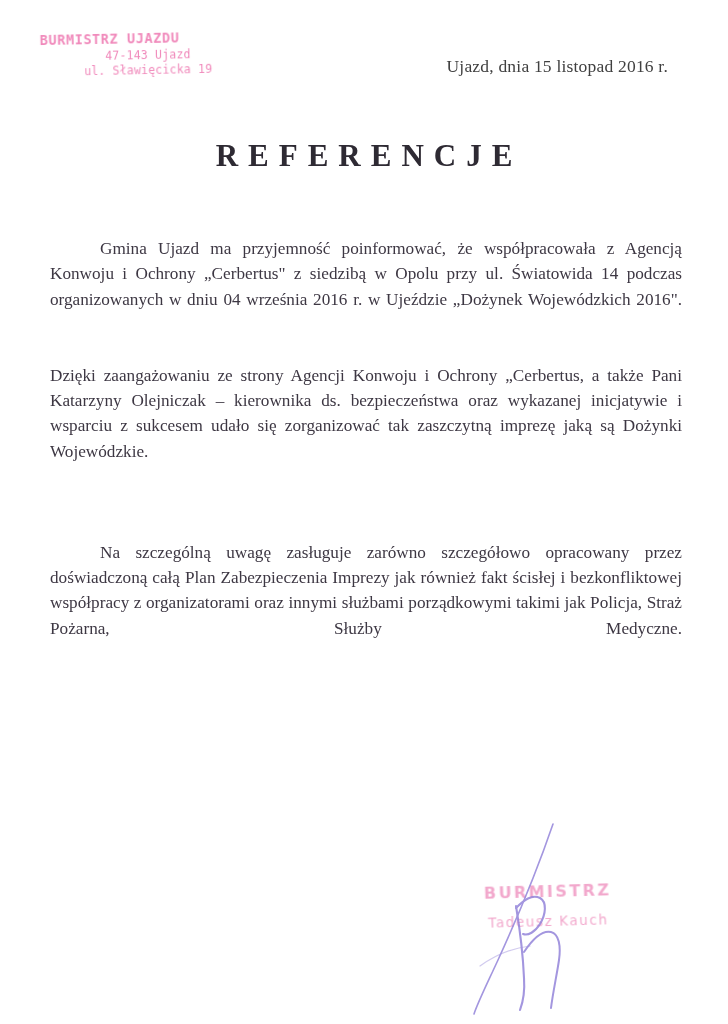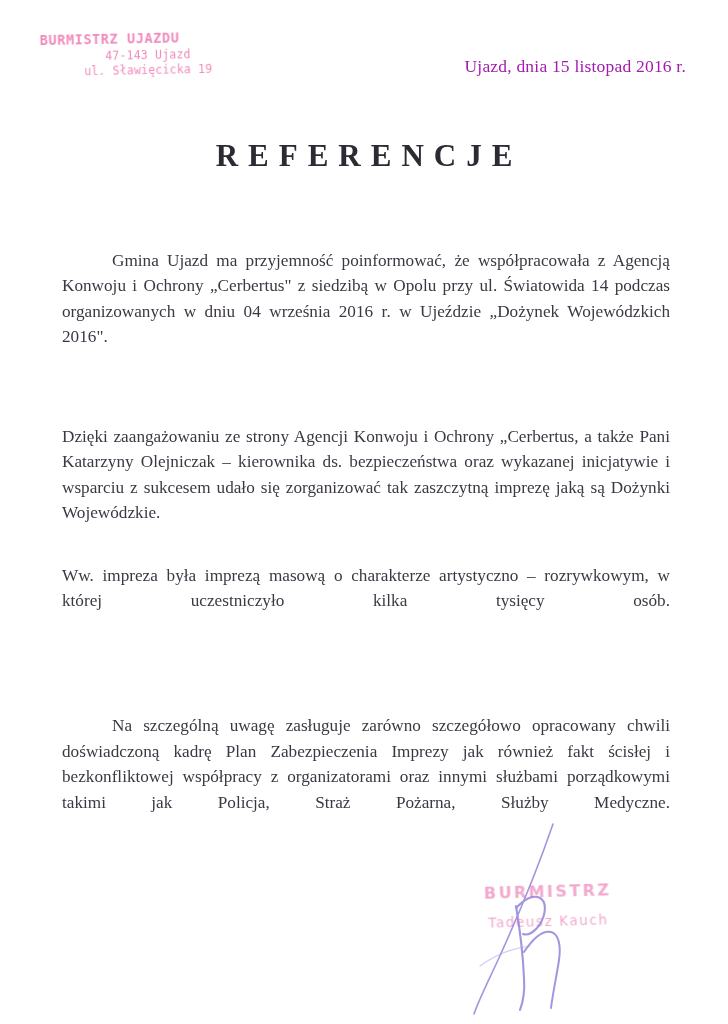--- a/index.html
+++ b/index.html
@@ -46,25 +46,25 @@
   }
   .office-stamp .line3 {
     font-size: 11.5px;
     letter-spacing: 0.2px;
     margin-top: 1px;
   }
 
   
   .date-line {
     position: absolute;
-    right: 42px;
+    right: 60px;
     top: 56px;
     font-size: 17.5px;
     letter-spacing: 0.2px;
-    color: #a21caf;
+    color: #404040;
     white-space: nowrap;
   }
 
   
   .doc-title {
     position: absolute;
     left: 0;
     right: 0;
     top: 138px;
     text-align: center;
@@ -81,21 +81,21 @@
     left: 50px;
     top: 236px;
     width: 632px;
     font-size: 17.2px;
     line-height: 25.4px;
     text-align: justify;
     text-justify: inter-word;
     color: #3d3743;
   }
   .body-text p {
-    margin: 12px;
+    margin: 0;
   }
   .p-gap {
     height: 25px;
   }
   .p-gap-sm {
     height: 24px;
   }
   .indent {
     text-indent: 50px;
   }
@@ -164,28 +164,27 @@
 
   <div class="doc-title">REFERENCJE</div>
 
   <div class="body-text">
 
     <p class="indent just">Gmina Ujazd ma przyjemność poinformować, że współpracowała z Agencją Konwoju i Ochrony „Cerbertus" z siedzibą w Opolu przy ul. Światowida 14 podczas organizowanych w dniu 04 września 2016 r. w Ujeździe „Dożynek Wojewódzkich 2016".</p>
 
     <div class="p-gap"></div>
 
     <p class="just">Dzięki zaangażowaniu ze strony Agencji Konwoju i Ochrony „Cerbertus, a także Pani Katarzyny Olejniczak – kierownika ds. bezpieczeństwa oraz wykazanej inicjatywie i wsparciu z sukcesem udało się zorganizować tak zaszczytną imprezę jaką są Dożynki Wojewódzkie.</p>
-    <p class="just">Ww. impreza była imprezą masową o charakterze artystyczno – rozrywkowym, w której uczestniczyło kilka tysięcy osób.</p>
 
     <div class="p-gap"></div>
 
 
     <div class="p-gap"></div>
 
-    <p class="indent just">Na szczególną uwagę zasługuje zarówno szczegółowo opracowany chwili doświadczoną kadrę Plan Zabezpieczenia Imprezy jak również fakt ścisłej i bezkonfliktowej współpracy z organizatorami oraz innymi służbami porządkowymi takimi jak  Policja, Straż Pożarna, Służby Medyczne.</p>
+    <p class="indent just">Na szczególną uwagę zasługuje zarówno szczegółowo opracowany przez doświadczoną całą Plan Zabezpieczenia Imprezy jak również fakt ścisłej i bezkonfliktowej współpracy z organizatorami oraz innymi służbami porządkowymi takimi jak  Policja, Straż Pożarna, Służby Medyczne.</p>
 
     <div class="p-gap-sm"></div>
 
   </div>
 
   <div class="signature-zone">
 
     <div class="sig-stamp">
       <div class="role">BURMISTRZ</div>
       <div class="name">Tadeusz Kauch</div>

